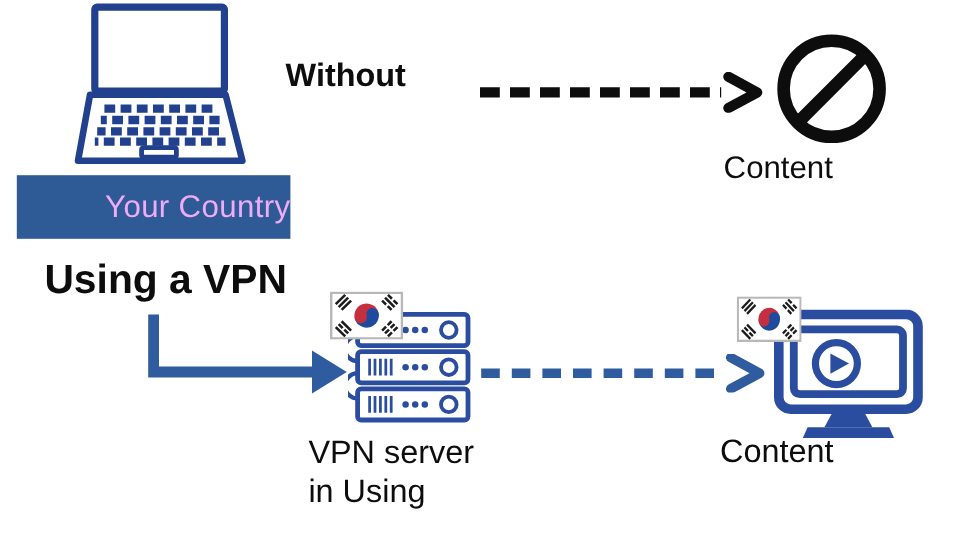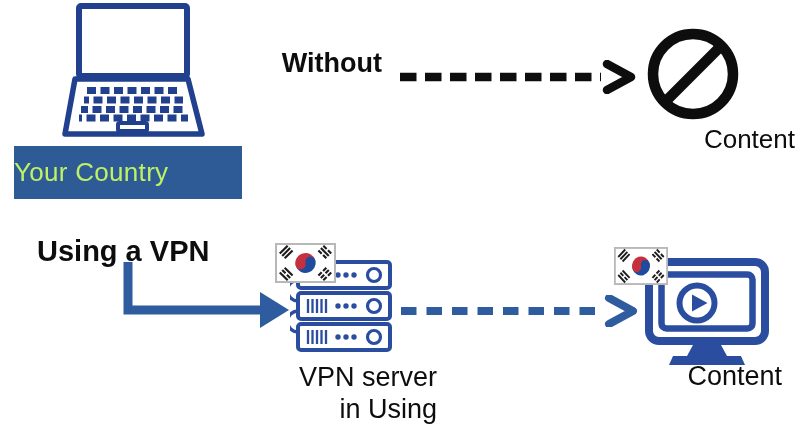--- a/index.html
+++ b/index.html
@@ -17,27 +17,27 @@
   .s-black{stroke:var(--dark);fill:none;}
   .fw{fill:#fff;}
   .kb line{stroke:var(--icon-blue);stroke-width:7;stroke-dasharray:9 4.5;}
   .flag-bg{fill:#fff;stroke:var(--flag-border);stroke-width:2;}
   .flag-red{fill:var(--flag-red);stroke:none;}
   .flag-blue{fill:var(--flag-blue);stroke:none;}
   .trigram line{stroke:#1c1c1c;stroke-width:2.1;}
   
   .banner{
     left:14px;top:146px;width:228px;height:53px;background:var(--banner-blue);
-    display:flex;align-items:center;justify-content:flex-start;
-    color:#bef264;font-size:26px;letter-spacing:.3px;
+    display:flex;align-items:center;justify-content:flex-end;
+    color:#f0abfc;font-size:26px;letter-spacing:.3px;
   }
-  .lbl{ text-align:right;white-space:nowrap; }
+  .lbl{ text-align:left;white-space:nowrap; }
   .bold{ font-weight:bold; }
   .without-vpn{ left:238px;top:48px;width:144px;font-size:27px;line-height:31px; }
-  .using-vpn{ left:37px;top:216px;font-size:29px;line-height:34px;text-align:left;margin-top:18px; }
+  .using-vpn{ left:37px;top:216px;font-size:34px;line-height:34px;text-align:left; }
   .blocked-lbl{ left:603px;top:124px;width:192px;font-size:26px;line-height:31px; }
   .server-lbl{ left:257px;top:361px;width:180px;font-size:27px;line-height:32px; }
   .ok-lbl{ left:600px;top:359px;width:182px;font-size:27px;line-height:35px; }
 </style>
 </head>
 <body>
 
 <div class="canvas">
 
   <svg width="0" height="0" style="position:absolute" aria-hidden="true">

